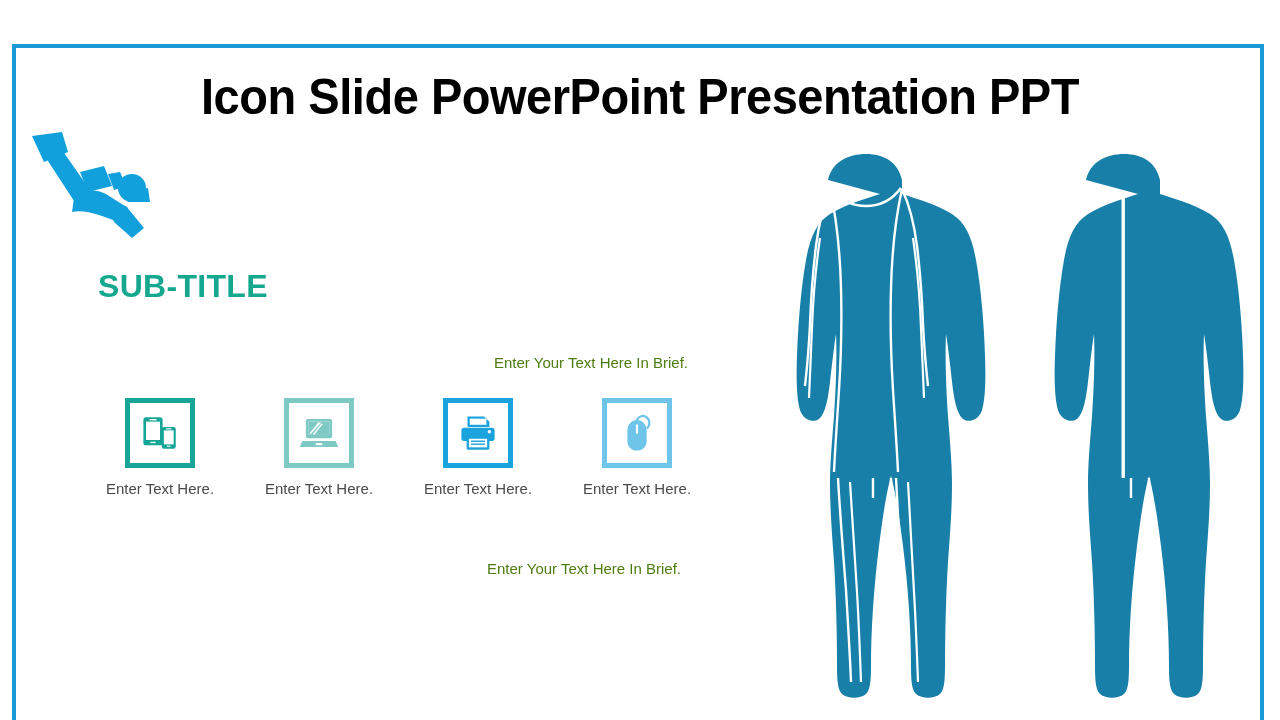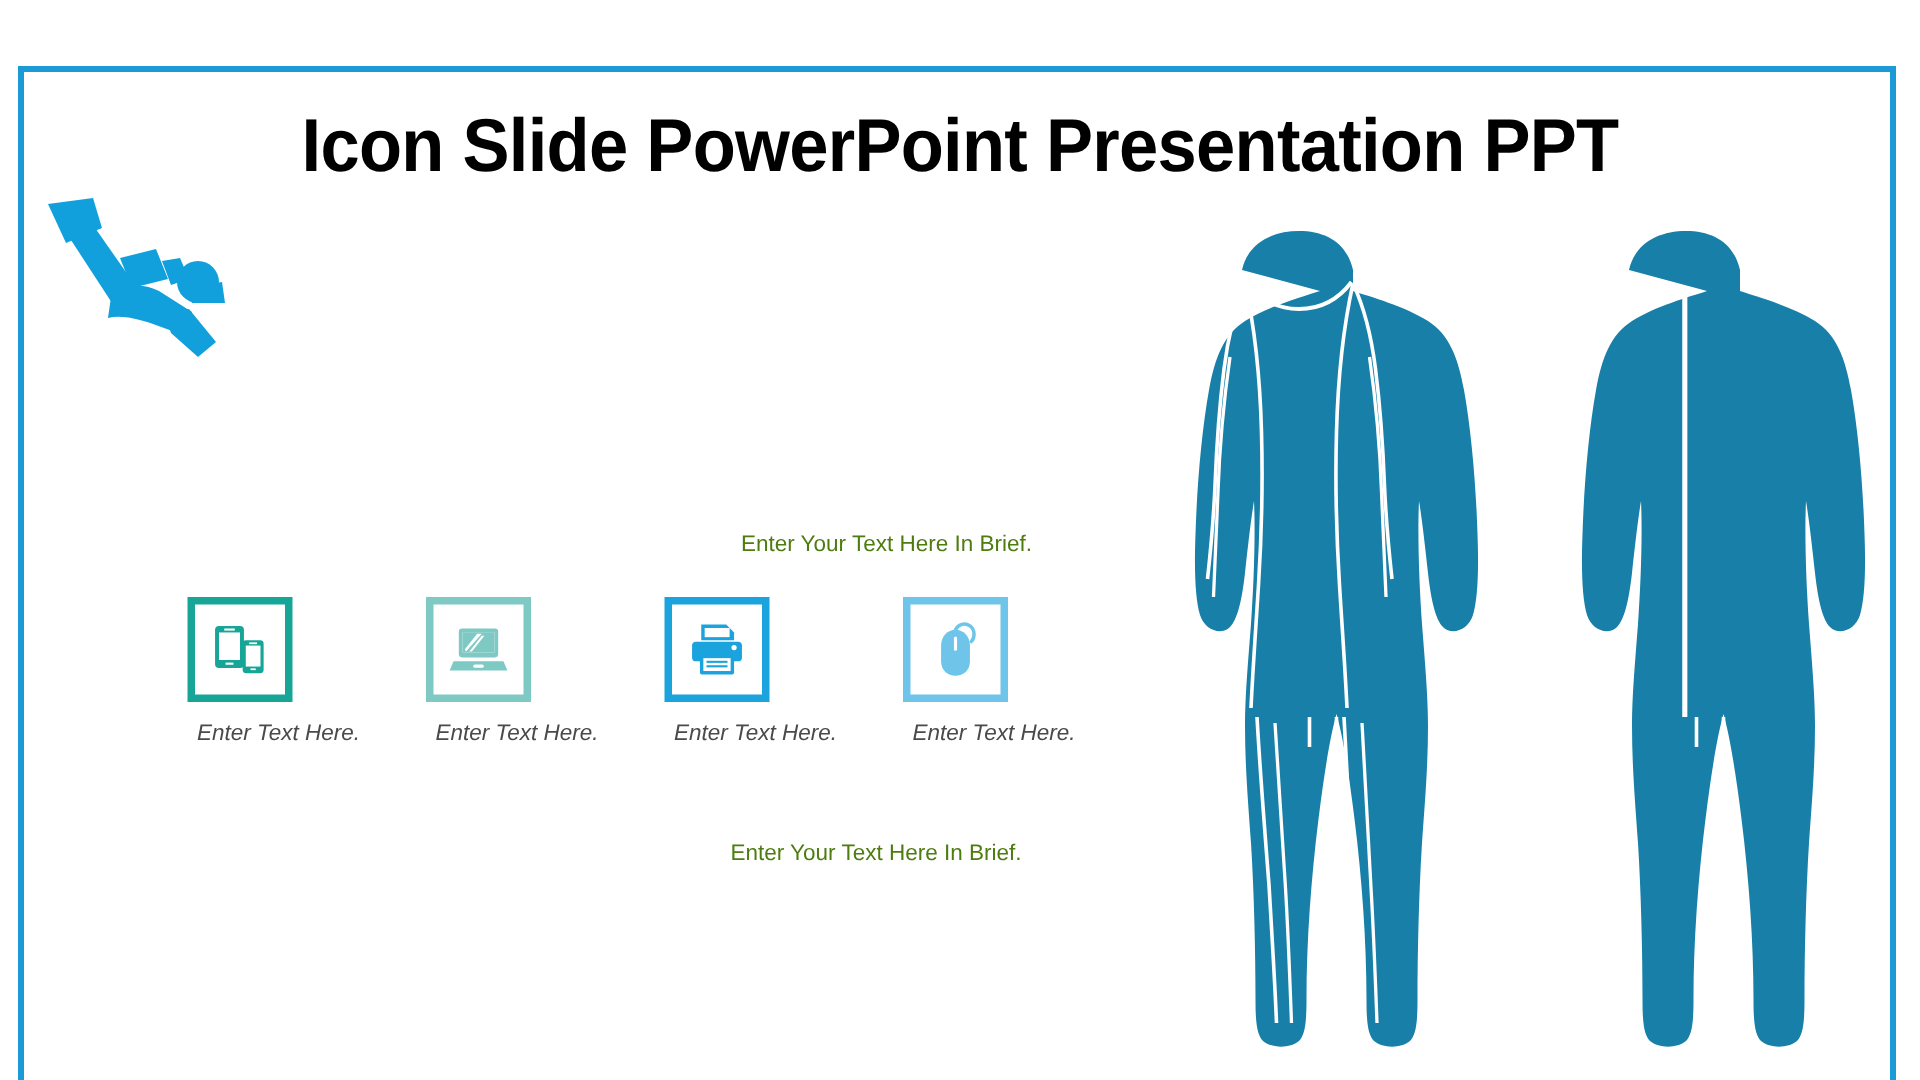--- a/index.html
+++ b/index.html
@@ -69,22 +69,21 @@
     position: absolute;
     left: 80px;
     top: 366px;
     width: 640px;
     height: 110px;
   }
   .icon-cell {
     position: absolute;
     top: 0;
     width: 160px;
-    text-align: right;
-    font-style: italic;
+    text-align: center;
   }
   .icon-box {
     width: 70px;
     height: 70px;
     margin: 0 auto;
     box-sizing: border-box;
     border-style: solid;
     border-width: 5px;
     display: flex;
     align-items: center;
@@ -128,20 +127,21 @@
         <path d="M52,44 L76,38 L84,58 L60,64 Z"></path>
 
         <path d="M80,46 L92,44 L98,58 L86,62 Z"></path>
 
         <circle cx="104" cy="60" r="14"></circle>
         <polygon points="96,64 120,60 122,74 100,74"></polygon>
       </g>
     </svg>
   </div>
 
+  <div id="sub-title">SUB-TITLE</div>
 
   <div class="brief-text" id="brief-top">Enter Your Text Here In Brief.</div>
   <div class="brief-text" id="brief-bottom">Enter Your Text Here In Brief.</div>
 
   <div id="icon-row">
 
     <div class="icon-cell" style="left:0px;">
       <div class="icon-box" style="border-color:#16a596;">
         <svg viewBox="0 0 48 48" width="42" height="42">
           <g fill="#16a596">

